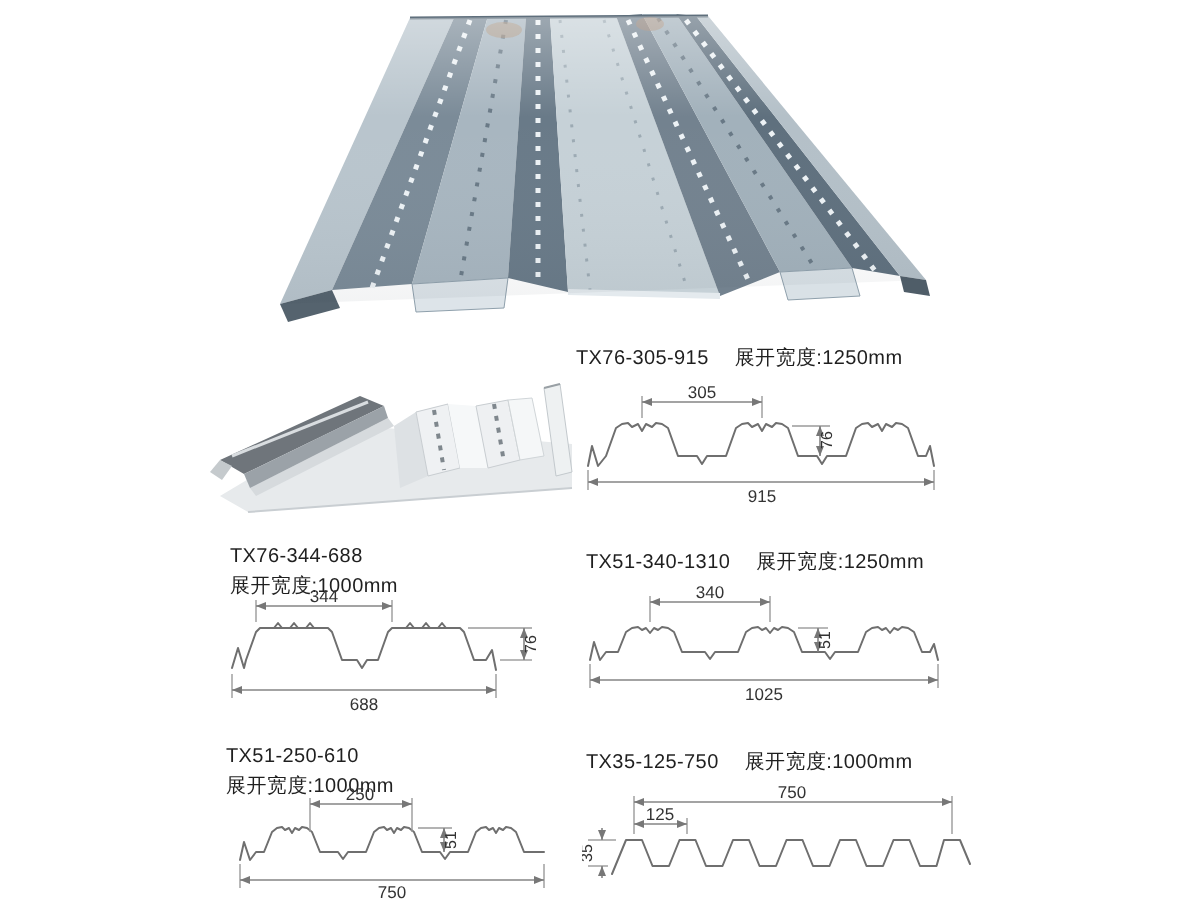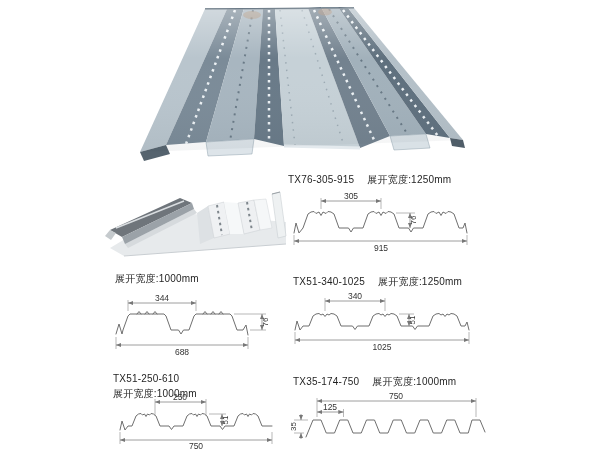--- a/index.html
+++ b/index.html
@@ -108,20 +108,21 @@
     <line class="ext" x1="108" y1="21" x2="127" y2="21"></line>
     <line class="dline" x1="122" y1="21" x2="122" y2="36" marker-start="url(#ar1)" marker-end="url(#ar1)"></line>
     <text class="dimv" x="128" y="28" text-anchor="middle" transform="rotate(-90 128 28)">76</text>
     <line class="ext" x1="6" y1="43" x2="6" y2="53"></line>
       <line class="ext" x1="179" y1="43" x2="179" y2="53"></line>
     <line class="dline" x1="6" y1="49" x2="179" y2="49" marker-start="url(#ar1)" marker-end="url(#ar1)"></line>
     <text class="dim" x="93" y="59" text-anchor="middle">915</text>
   </svg>
 
   <div class="abs title stacked" style="left:115px;top:271px">
+    <span class="model">TX76-344-688</span>
       <span class="unfold">展开宽度:1000mm</span>
   </div>
   <svg class="abs" style="left:113px;top:294px" width="170" height="62" viewBox="0 0 170 62">
     <defs>
         <marker id="ar2" markerWidth="7" markerHeight="6" refX="6.5" refY="3" orient="auto-start-reverse">
           <path d="M0,.4 L6.5,3 L0,5.6 Z" fill="#777"></path>
         </marker>
       </defs>
     <path class="pline" d="M3,40 L6,30 L9,40 L10,36 L15,22 L17,20 L51,20 L53,22 L58,36 L65.5,36 L68,40 L70.5,36 L76,36 L81,22 L83,20 L117,20 L119,22 L124,36 L130,36 L133,31 L135,41"></path>
     <path class="pline" d="M24,20 l2,-2.5 l2,2.5 M32,20 l2,-2.5 l2,2.5 M40,20 l2,-2.5 l2,2.5 M90,20 l2,-2.5 l2,2.5 M98,20 l2,-2.5 l2,2.5 M106,20 l2,-2.5 l2,2.5"></path>
@@ -133,21 +134,21 @@
       <line class="ext" x1="137" y1="36" x2="153" y2="36"></line>
     <line class="dline" x1="149" y1="20" x2="149" y2="36" marker-start="url(#ar2)" marker-end="url(#ar2)"></line>
     <text class="dimv" x="155" y="28" text-anchor="middle" transform="rotate(-90 155 28)">76</text>
     <line class="ext" x1="3" y1="43" x2="3" y2="55"></line>
       <line class="ext" x1="135" y1="43" x2="135" y2="55"></line>
     <line class="dline" x1="3" y1="51" x2="135" y2="51" marker-start="url(#ar2)" marker-end="url(#ar2)"></line>
     <text class="dim" x="69" y="61" text-anchor="middle">688</text>
   </svg>
 
   <div class="abs title" style="left:293px;top:274px">
-    <span class="model">TX51-340-1025</span><span class="unfold">展开宽度:1250mm</span>
+    <span class="model">TX51-340-1310</span><span class="unfold">展开宽度:1250mm</span>
   </div>
   <svg class="abs" style="left:291px;top:292px" width="195" height="62" viewBox="0 0 195 62">
     <defs>
         <marker id="ar3" markerWidth="7" markerHeight="6" refX="6.5" refY="3" orient="auto-start-reverse">
           <path d="M0,.4 L6.5,3 L0,5.6 Z" fill="#777"></path>
         </marker>
       </defs>
     <path class="pline" d="M4,38 L6,29 L9,38 L12,34 L18,34 L22,24 L25,22 L28,21.5 L30,23 L32,22 L34,24.5 L36,22 L38,23 L40,21.5 L43,22 L46,24 L50,34 L61.5,34 L64,37.5 L66.5,34 L78,34 L82,24 L85,22 L88,21.5 L90,23 L92,22 L94,24.5 L96,22 L98,23 L100,21.5 L103,22 L106,24 L110,34 L121.5,34 L124,37.5 L126.5,34 L138,34 L142,24 L145,22 L148,21.5 L150,23 L152,22 L154,24.5 L156,22 L158,23 L160,21.5 L163,22 L166,24 L170,34 L174,34 L176,30 L178,38"></path>
     <line class="ext" x1="34" y1="19" x2="34" y2="6"></line>
       <line class="ext" x1="94" y1="19" x2="94" y2="6"></line>
@@ -180,21 +181,21 @@
     <line class="ext" x1="93" y1="20" x2="110" y2="20"></line>
     <line class="dline" x1="106" y1="20" x2="106" y2="32" marker-start="url(#ar4)" marker-end="url(#ar4)"></line>
     <text class="dimv" x="112" y="26" text-anchor="middle" transform="rotate(-90 112 26)">51</text>
     <line class="ext" x1="4" y1="38" x2="4" y2="50"></line>
       <line class="ext" x1="156" y1="38" x2="156" y2="50"></line>
     <line class="dline" x1="4" y1="46" x2="156" y2="46" marker-start="url(#ar4)" marker-end="url(#ar4)"></line>
     <text class="dim" x="80" y="55" text-anchor="middle">750</text>
   </svg>
 
   <div class="abs title" style="left:293px;top:374px">
-    <span class="model">TX35-174-750</span><span class="unfold">展开宽度:1000mm</span>
+    <span class="model">TX35-125-750</span><span class="unfold">展开宽度:1000mm</span>
   </div>
   <svg class="abs" style="left:291px;top:392px" width="200" height="58" viewBox="0 0 200 58">
     <defs>
         <marker id="ar5" markerWidth="7" markerHeight="6" refX="6.5" refY="3" orient="auto-start-reverse">
           <path d="M0,.4 L6.5,3 L0,5.6 Z" fill="#777"></path>
         </marker>
       </defs>
     <path class="pline" d="M15,45 L22,28 L30,28 L35.25,41 L43.5,41 L48.75,28 L56.75,28 L62,41 L70.25,41 L75.5,28 L83.5,28 L88.75,41 L97,41 L102.25,28 L110.25,28 L115.5,41 L123.75,41 L129,28 L137,28 L142.25,41 L150.5,41 L155.75,28 L163.75,28 L169,41 L177.25,41 L181,28 L189,28 L194,40"></path>
     <line class="ext" x1="26" y1="25" x2="26" y2="6"></line>
       <line class="ext" x1="185" y1="25" x2="185" y2="6"></line>

